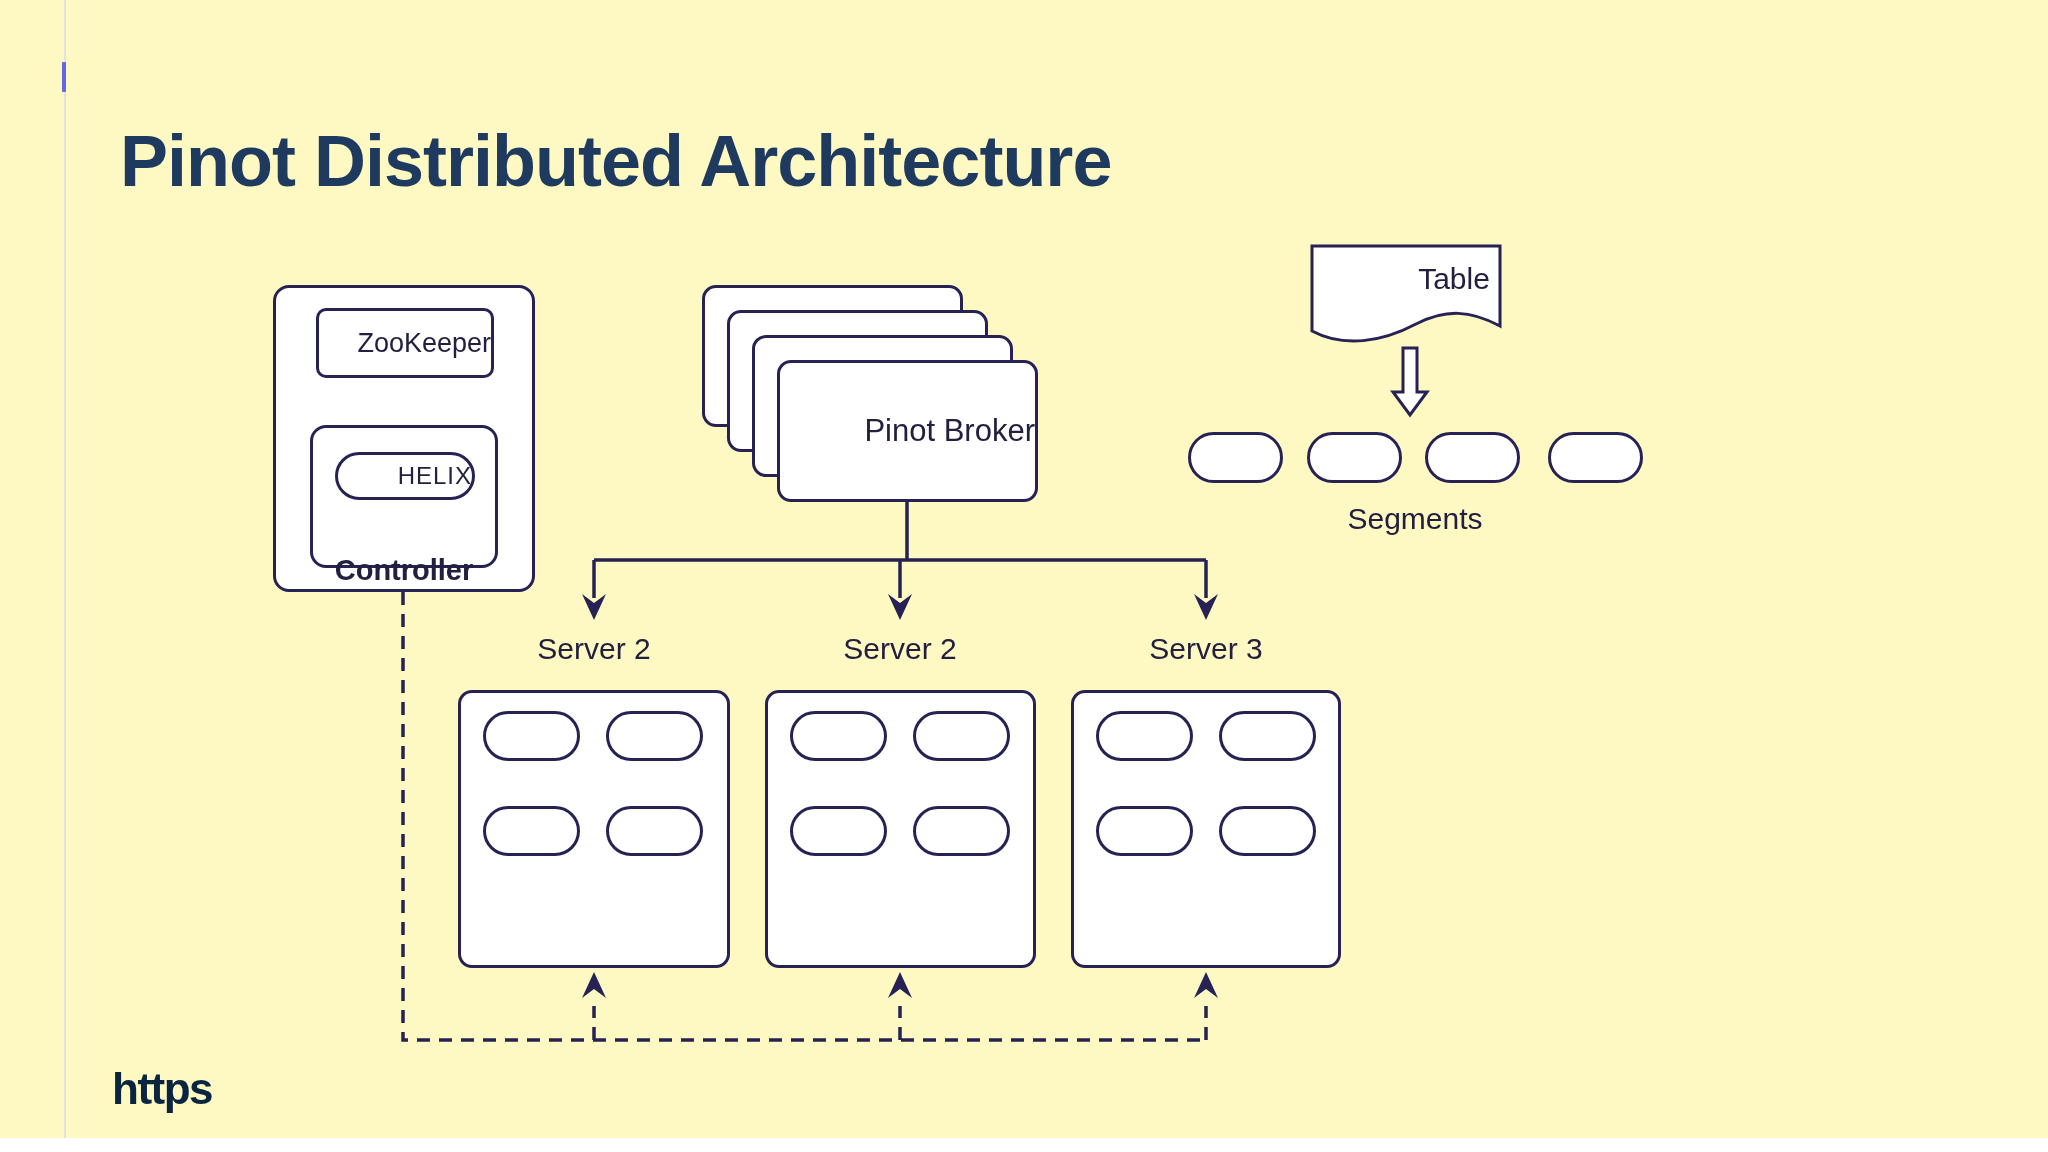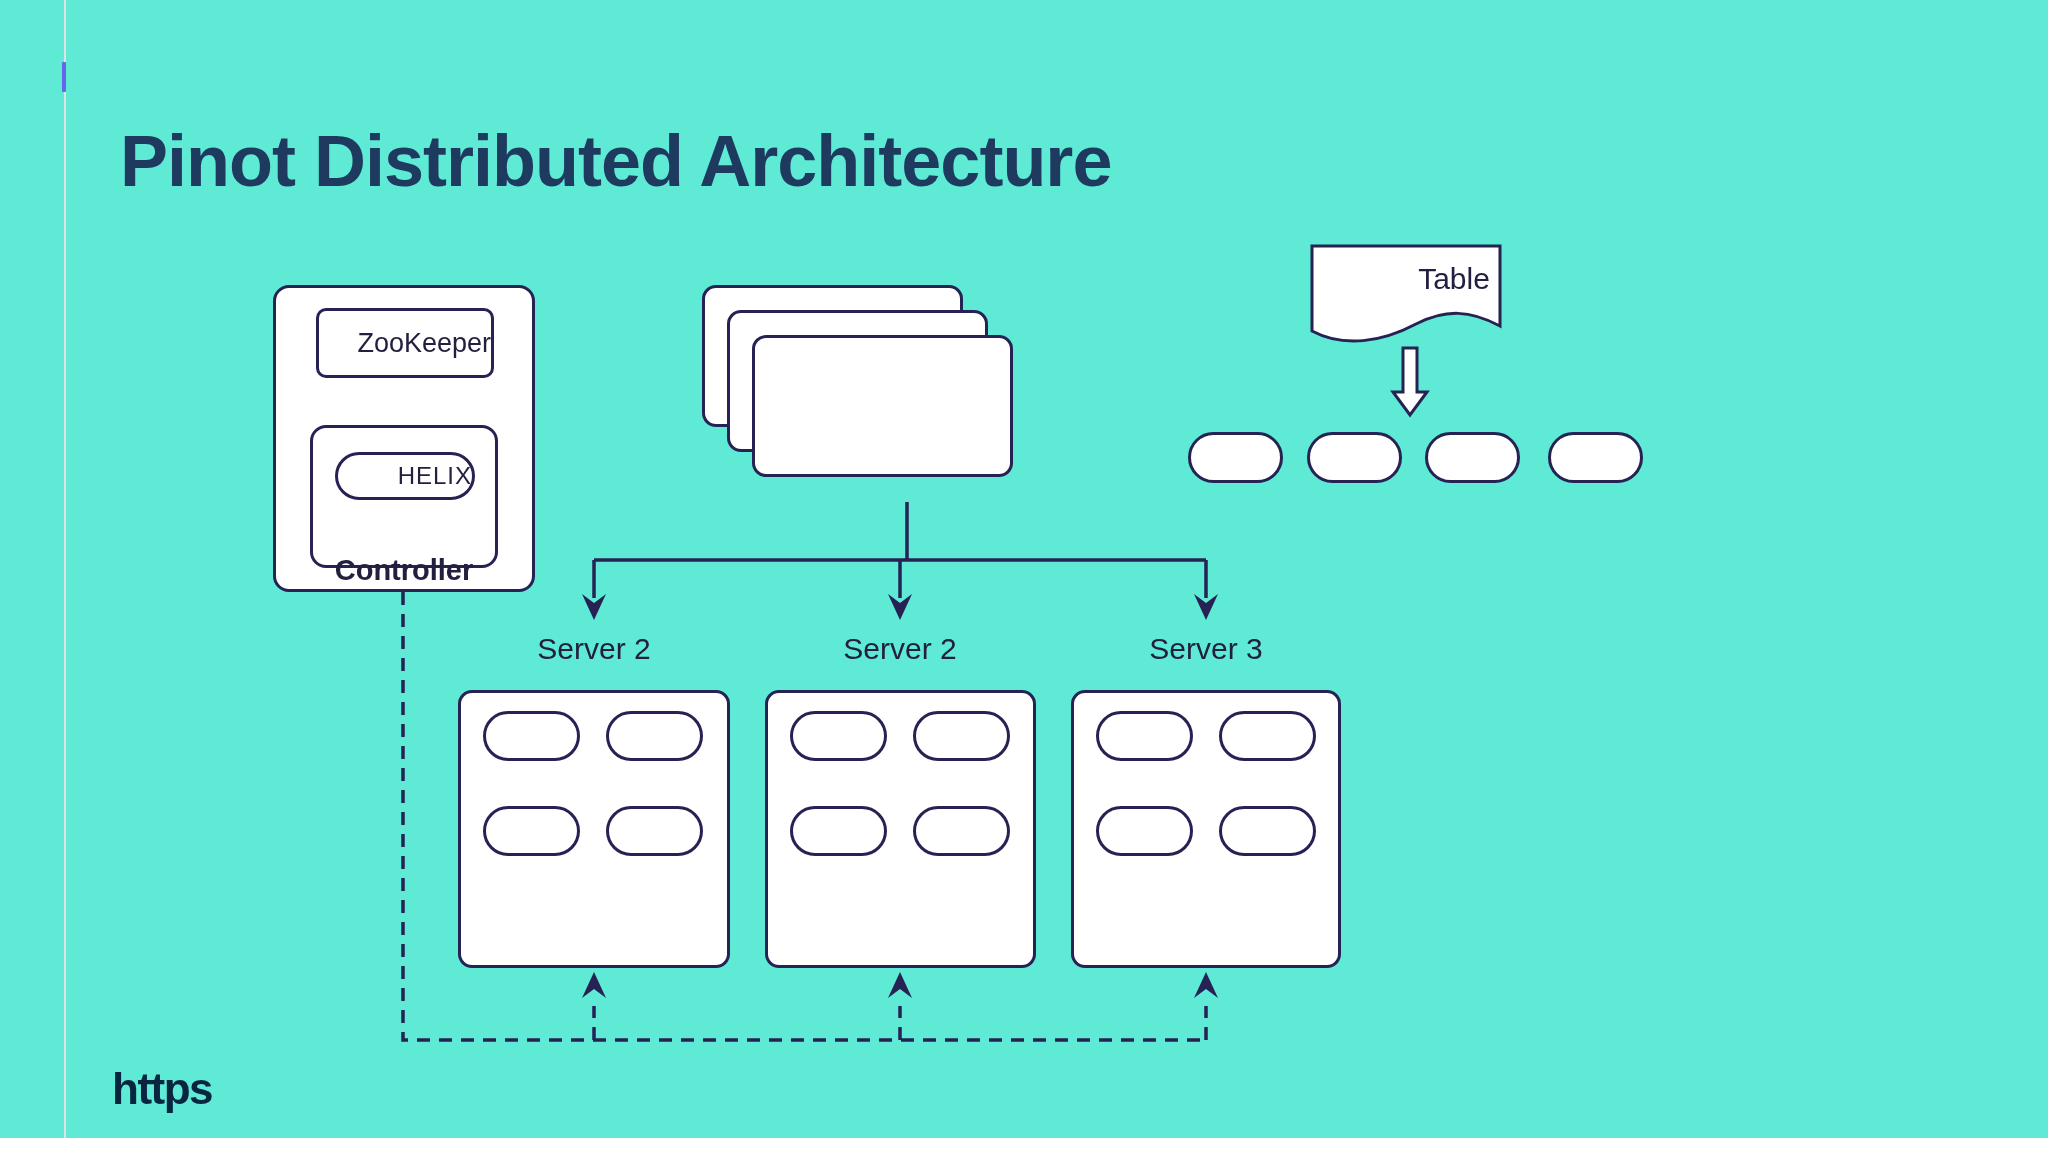--- a/index.html
+++ b/index.html
@@ -7,21 +7,21 @@
     --title:#1e3a5f;
     --logo:#0a2540;
     --link:#6466e8;
     --text:#23203f;
     --rule:#e2e2e2;
   }
   html,body{margin:0;padding:0;background:#ffffff;}
   .stage{
     position:relative;
     width:2048px;height:1138px;
-    background:#5eead4;
+    background:#fef9c3;
     overflow:hidden;
     font-family:"Liberation Sans","DejaVu Sans",sans-serif;
     color:var(--text);
   }
   .abs{position:absolute;box-sizing:border-box;}
   .rule{left:64px;top:0;width:2px;height:1152px;background:var(--rule);}
   .caret{left:62px;top:62px;width:4px;height:30px;background:var(--link);border-radius:1px;}
   .title{
     left:120px;top:120px;width:1400px;
     font-size:72px;font-weight:700;letter-spacing:-1px;
@@ -117,26 +117,30 @@
   </div>
   <div class="box controller-box"></div>
   <div class="box helix-pill flexc">
     <span>HELIX</span>
   </div>
   <div class="abs controller-label">Controller</div>
 
   <div class="box broker-card bk0"></div>
   <div class="box broker-card bk1"></div>
   <div class="box broker-card bk2"></div>
+  <div class="box broker-card bk3 flexc">
+    <span>Pinot Broker</span>
+  </div>
 
   <div class="abs table-label">Table</div>
   <div class="box seg-pill sgp0"></div>
   <div class="box seg-pill sgp1"></div>
   <div class="box seg-pill sgp2"></div>
   <div class="box seg-pill sgp3"></div>
+  <div class="abs segments-label">Segments</div>
 
   <div class="abs server-label sl0">Server 2</div>
   <div class="abs server-label sl1">Server 2</div>
   <div class="abs server-label sl2">Server 3</div>
 
   <div class="box server-box sv0">
     <div class="server-pill sp-a"></div>
     <div class="server-pill sp-b"></div>
     <div class="server-pill sp-c"></div>
     <div class="server-pill sp-d"></div>

